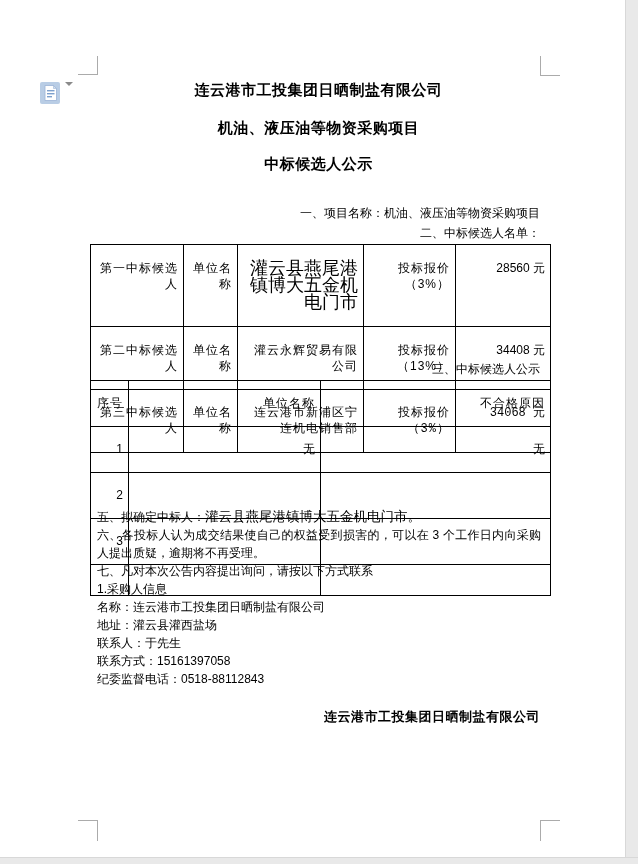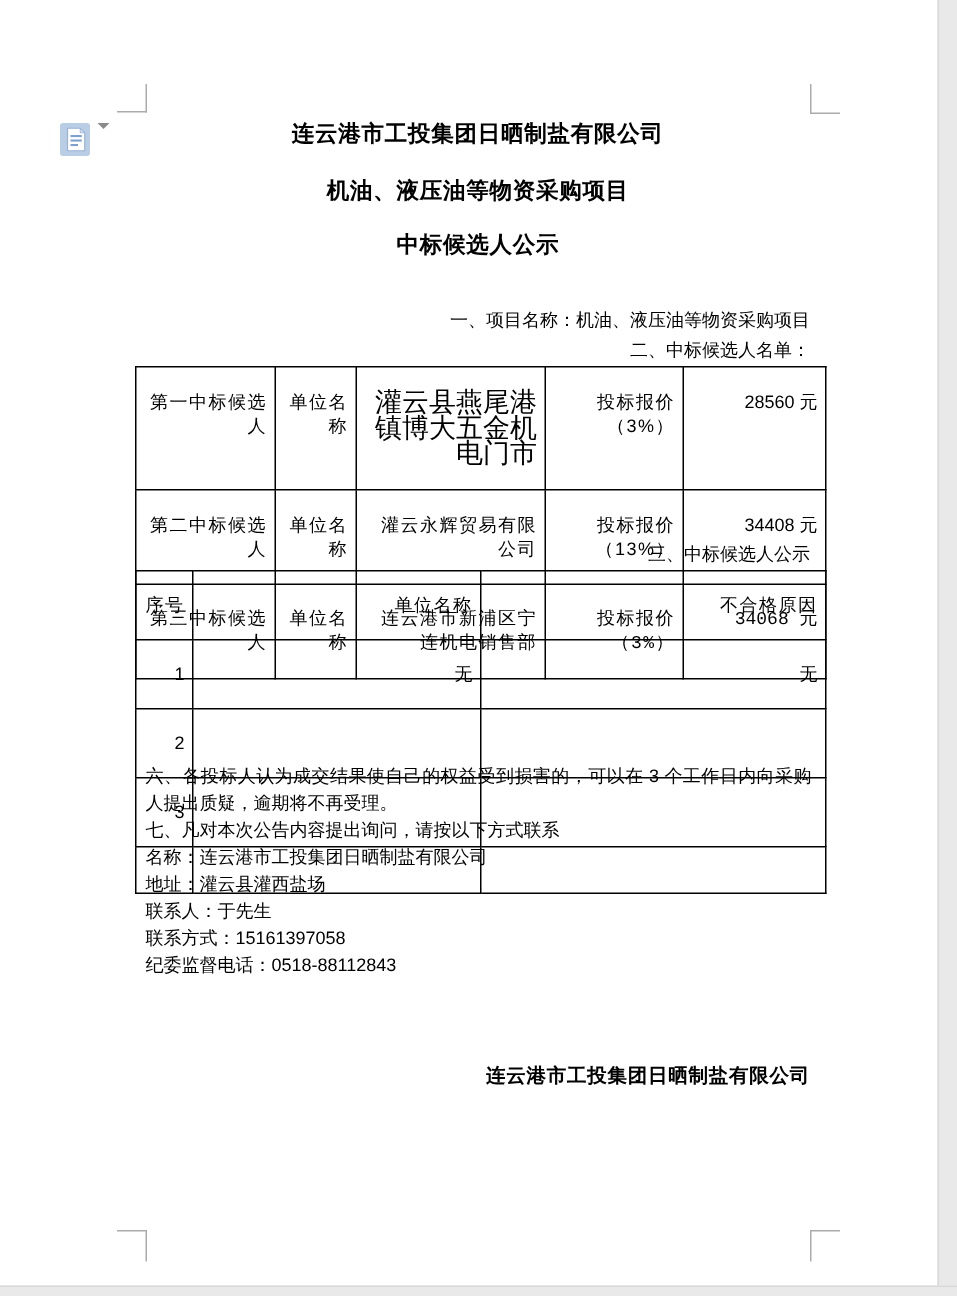--- a/index.html
+++ b/index.html
@@ -183,22 +183,24 @@
       </tr>
       <tr>
         <td></td>
         <td></td>
         <td></td>
       </tr>
     </tbody>
   </table>
 
   <div class="body-block">
+    <p><span>五、拟确定中标人：</span><span class="winner-name">灌云县燕尾港镇博大五金机电门市。</span></p>
     <p class="justify">六、各投标人认为成交结果使自己的权益受到损害的，可以在 3 个工作日内向采购人提出质疑，逾期将不再受理。</p>
     <p>七、凡对本次公告内容提出询问，请按以下方式联系</p>
+    <p>1.采购人信息</p>
     <p>名称：连云港市工投集团日晒制盐有限公司</p>
     <p>地址：灌云县灌西盐场</p>
     <p>联系人：于先生</p>
     <p>联系方式：15161397058</p>
     <p>纪委监督电话：0518-88112843</p>
   </div>
 
   <div class="footer">
     <div>连云港市工投集团日晒制盐有限公司</div>
   </div>

